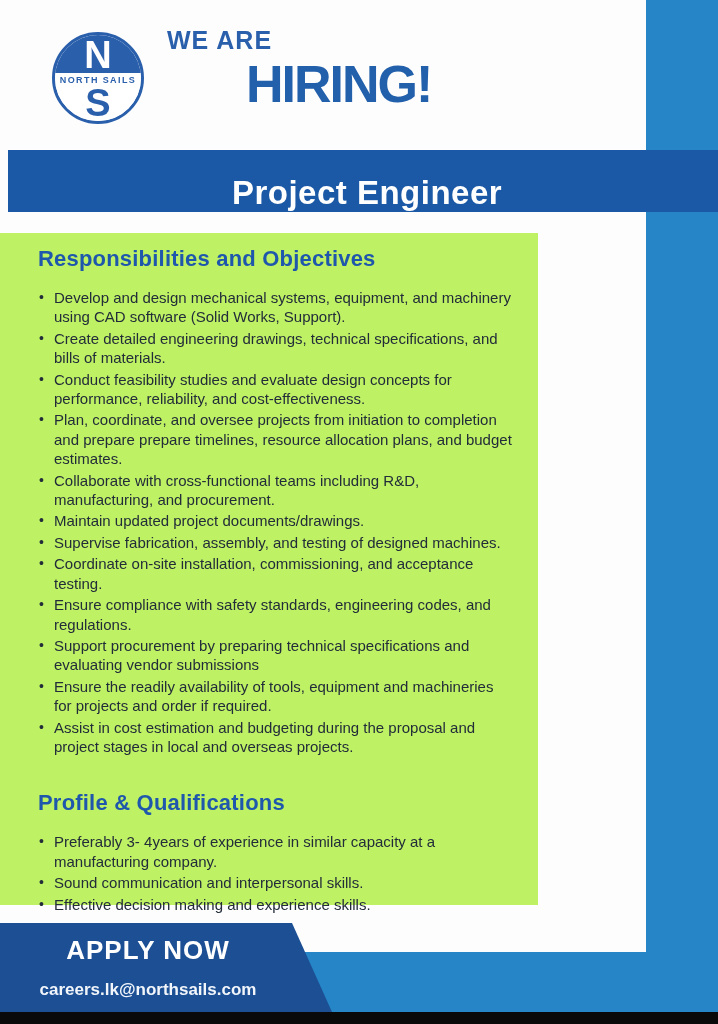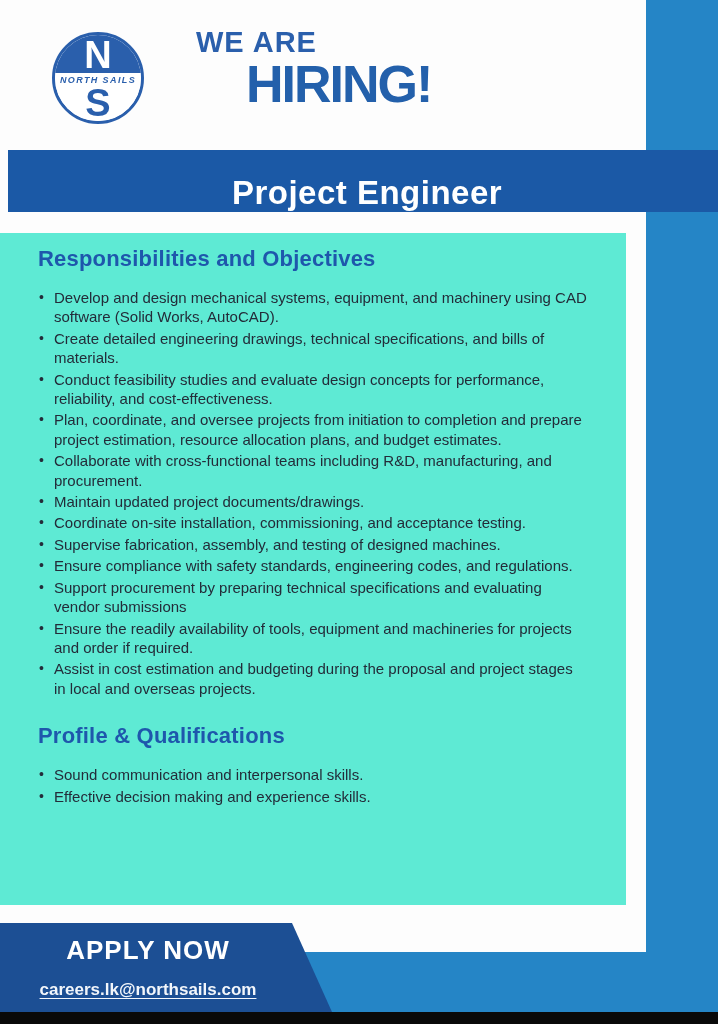--- a/index.html
+++ b/index.html
@@ -45,35 +45,34 @@
   }
   .logo-band {
     position: absolute; left: 0; top: 44%;
     width: 100%; height: 17%;
     background: #ffffff;
     display: flex; align-items: center; justify-content: center;
   }
   .logo-band .band-text {
     color: #2a5fac; font-weight: 800; font-size: 9px; letter-spacing: 1.4px;
     white-space: nowrap;
-    font-style: italic;
   }
   .logo-bottom {
     position: absolute; left: 0; top: 61%;
     width: 100%; height: 39%;
     background: #ffffff;
     display: flex; align-items: flex-start; justify-content: center;
   }
   .logo-bottom .letter {
     color: #2a5fac; font-weight: 800; font-size: 38px; line-height: 32px;
   }
 
   .we-are {
-    position: absolute; left: 196px; top: 26px;
-    font-size: 29px; font-weight: 800; color: #2a5fac;
+    position: absolute; left: 167px; top: 26px;
+    font-size: 25px; font-weight: 800; color: #2a5fac;
     letter-spacing: 1px; z-index: 2;
   }
   .hiring {
     position: absolute; left: 246px; top: 54px;
     font-size: 52px; font-weight: 800; color: #2360ab;
     letter-spacing: -2px; z-index: 2;
   }
 
   
   .banner {
@@ -83,29 +82,29 @@
     display: flex; align-items: flex-end; justify-content: center;
     z-index: 3;
   }
   .banner-title {
     color: #ffffff; font-size: 33px; font-weight: 700; letter-spacing: 0.5px;
   }
 
   
   .content-panel {
     position: absolute; left: 0; top: 233px;
-    width: 626px; height: 672px;
-    background: #5eead4;
+    width: 538px; height: 672px;
+    background: #bef264;
     padding: 13px 26px 0 38px;
     z-index: 2;
   }
   .section-heading {
     color: #1e57ac; font-size: 22px; font-weight: 800; letter-spacing: 0.2px;
   }
-  .section-heading.second { margin-top: 25px; }
+  .section-heading.second { margin-top: 34px; }
   ul.bullet-list {
     list-style: none;
     margin-top: 16px;
     max-width: 566px;
   }
   ul.bullet-list li {
     position: relative;
     padding-left: 16px;
     max-width: 550px;
     color: #232c39;
@@ -134,21 +133,20 @@
     z-index: 4;
     display: flex; flex-direction: column; align-items: center; justify-content: center;
     padding-right: 36px;
   }
   .apply-label {
     color: #ffffff; font-size: 26px; font-weight: 800; letter-spacing: 1px;
     line-height: 28px;
   }
   .apply-email {
     color: #f2f6fb; font-size: 17px; font-weight: 600;
-    text-decoration: underline;
     text-underline-offset: 3px;
     margin-top: 16px;
     cursor: pointer;
   }
   .black-strip {
     position: absolute; left: 0; top: 1012px;
     width: 718px; height: 12px;
     background: #090909;
     z-index: 5;
   }
@@ -175,36 +173,37 @@
   <div class="we-are">WE ARE</div>
   <div class="hiring">HIRING!</div>
 
   <div class="banner">
     <span class="banner-title">Project Engineer</span>
   </div>
 
   <div class="content-panel">
     <div class="section-heading">Responsibilities and Objectives</div>
     <ul class="bullet-list">
-        <li>Develop and design mechanical systems, equipment, and machinery using CAD software (Solid Works, AutoCAD).</li>
+        <li>Develop and design mechanical systems, equipment, and machinery using CAD software (Solid Works, Support).</li>
         <li>Create detailed engineering drawings, technical specifications, and bills of materials.</li>
         <li>Conduct feasibility studies and evaluate design concepts for performance, reliability, and cost-effectiveness.</li>
-        <li>Plan, coordinate, and oversee projects from initiation to completion and prepare project estimation, resource allocation plans, and budget estimates.</li>
+        <li>Plan, coordinate, and oversee projects from initiation to completion and prepare prepare timelines, resource allocation plans, and budget estimates.</li>
         <li>Collaborate with cross-functional teams including R&amp;D, manufacturing, and procurement.</li>
         <li>Maintain updated project documents/drawings.</li>
+        <li>Supervise fabrication, assembly, and testing of designed machines.</li>
         <li>Coordinate on-site installation, commissioning, and acceptance testing.</li>
-        <li>Supervise fabrication, assembly, and testing of designed machines.</li>
         <li>Ensure compliance with safety standards, engineering codes, and regulations.</li>
         <li>Support procurement by preparing technical specifications and evaluating vendor submissions</li>
         <li>Ensure the readily availability of tools, equipment and machineries for projects and order if required.</li>
         <li>Assist in cost estimation and budgeting during the proposal and project stages in local and overseas projects.</li>
       </ul>
 
     <div class="section-heading second">Profile &amp; Qualifications</div>
     <ul class="bullet-list">
+        <li>Preferably 3- 4years of experience in similar capacity at a manufacturing company.</li>
         <li>Sound communication and interpersonal skills.</li>
         <li>Effective decision making and experience skills.</li>
       </ul>
   </div>
 
   <div class="bottom-blue"></div>
   <div class="apply-ribbon">
     <span class="apply-label">APPLY NOW</span>
     <span class="apply-email">careers.lk@northsails.com</span>
   </div>

